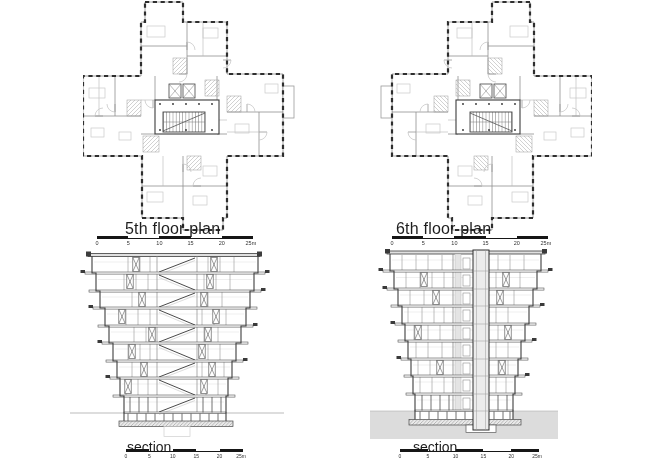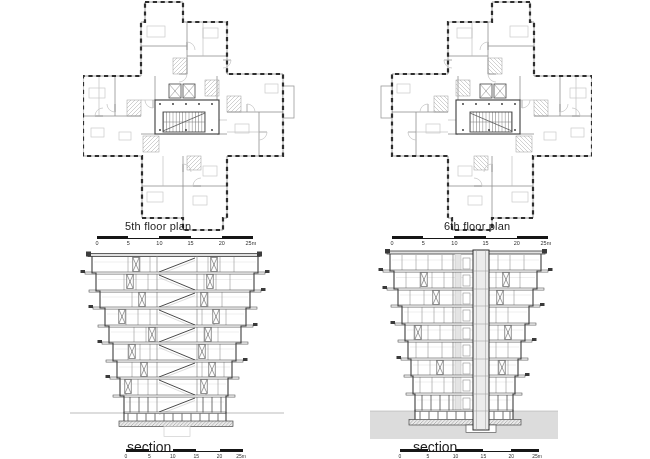--- a/index.html
+++ b/index.html
@@ -2,21 +2,21 @@
 <html><head>
 <meta charset="utf-8">
 <style>
   html,body{margin:0;padding:0;background:#fff;}
   .canvas{
     position:relative;width:650px;height:459px;background:#ffffff;
     font-family:"Liberation Sans",sans-serif;overflow:hidden;
   }
   .drawing{position:absolute;}
   .lbl{position:absolute;color:#1e1e1e;white-space:nowrap;}
-  .plan-label{font-size:11px;letter-spacing:.2px;padding-left:28px;}
+  .plan-label{font-size:16px;letter-spacing:.2px;padding-left:28px;}
   .section-label{font-size:14px;}
   .sbar{position:absolute;}
   .sbar-line{display:flex;align-items:flex-end;height:3px;}
   .sbar-line .seg{flex:1;}
   .sbar-line .thick{height:3px;background:#161616;}
   .sbar-line .thin{height:1px;background:#161616;}
   .sbar-labels{position:relative;height:7px;margin-top:1px;color:#333;}
   .sbar-labels span{position:absolute;top:0;transform:translateX(-50%);}
   .sbar-labels .p0{left:0%;} .sbar-labels .p1{left:20%;} .sbar-labels .p2{left:40%;}
   .sbar-labels .p3{left:60%;} .sbar-labels .p4{left:80%;} .sbar-labels .p5{left:100%;transform:translateX(-70%);}
@@ -289,21 +289,21 @@
 
   <svg class="drawing" style="left:62px;top:250px" width="230" height="190" viewBox="0 0 230 190">
     <use href="#secLsym"></use>
   </svg>
 
   <svg class="drawing" style="left:358px;top:248px" width="230" height="195" viewBox="0 0 230 195">
     <use href="#secRsym"></use>
   </svg>
 
   <div class="lbl plan-label" style="left:97px;top:220px">5th floor plan</div>
-  <div class="lbl plan-label" style="left:416px;top:220px">6th floor plan</div>
+  <div class="lbl plan-label" style="left:368px;top:220px">6th floor plan</div>
   <div class="lbl section-label" style="left:127px;top:439px">section</div>
   <div class="lbl section-label" style="left:413px;top:439px">section</div>
 
   <div class="sbar plan-bar" style="left:97px;top:236px;width:156px">
     <div class="sbar-line">
       <span class="seg thick"></span>
         <span class="seg thin"></span>
         <span class="seg thick"></span>
         <span class="seg thin"></span>
         <span class="seg thick"></span>

